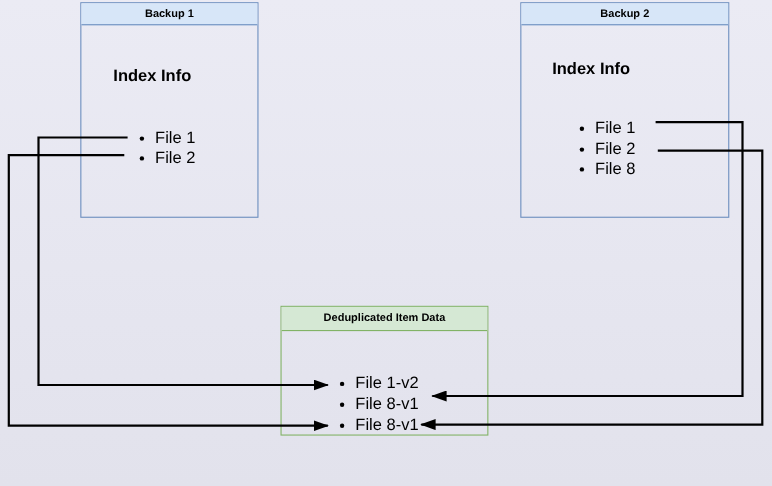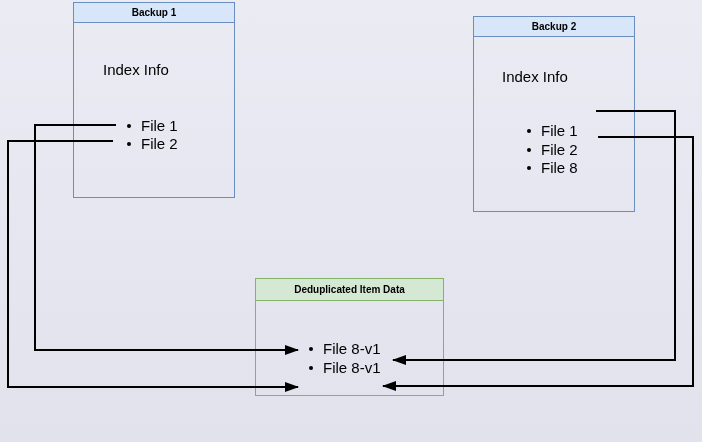--- a/index.html
+++ b/index.html
@@ -14,21 +14,21 @@
   }
   .box { position:absolute; background:transparent; }
   .box.blue  { border:1.5px solid #6c8ebf; }
   .box.green { border:1.5px solid #82b366; }
   .box-header {
     width:100%; text-align:center; font-weight:bold; font-size:10px;
     display:flex; align-items:center; justify-content:center;
   }
   .blue  .box-header { background:#d7e6f8; border-bottom:1.5px solid #6c8ebf; height:20px; }
   .green .box-header { background:#d5e8d4; border-bottom:1.5px solid #82b366; height:22px; }
-  .index-label { position:absolute; font-size:15px; }
+  .index-label { position:absolute; font-size:15px;font-weight:bold; }
   ul.file-list { position:absolute; list-style:none; }
   ul.file-list li { position:relative; font-size:15px; padding-left:15px; white-space:nowrap; }
   ul.file-list li::before {
     content:""; position:absolute; left:1px; top:50%; margin-top:-2px;
     width:4px; height:4px; border-radius:50%; background:#000;
   }
   .b1 ul.file-list li { line-height:18px; }
   .b2 ul.file-list li { line-height:18.5px; }
   .dd ul.file-list li { line-height:19px; }
   svg.connectors { position:absolute; left:0; top:0; pointer-events:none; }
@@ -41,33 +41,34 @@
 
   <div class="box blue b1" style="left:73px; top:2px; width:162px; height:196px;">
     <div class="box-header">Backup 1</div>
     <div class="index-label" style="left:29px; top:58px;">Index Info</div>
     <ul class="file-list" style="left:52px; top:114px;">
       <li>File 1</li>
       <li>File 2</li>
     </ul>
   </div>
 
-  <div class="box blue b2" style="left:473px; top:2px; width:162px; height:196px;margin-top:14px;">
+  <div class="box blue b2" style="left:473px; top:2px; width:190px; height:196px;">
     <div class="box-header">Backup 2</div>
     <div class="index-label" style="left:28px; top:51px;">Index Info</div>
     <ul class="file-list" style="left:52px; top:105px;">
       <li>File 1</li>
       <li>File 2</li>
       <li>File 8</li>
     </ul>
   </div>
 
   <div class="box green dd" style="left:255px; top:278px; width:189px; height:118px;">
     <div class="box-header">Deduplicated Item Data</div>
     <ul class="file-list" style="left:52px; top:60px;">
+      <li>File 1-v2</li>
       <li>File 8-v1</li>
       <li>File 8-v1</li>
     </ul>
   </div>
 
   <svg class="connectors" width="702" height="442" viewBox="0 0 702 442">
     <defs>
       <marker id="arrow" markerUnits="userSpaceOnUse" markerWidth="14" markerHeight="10" refX="13" refY="5" orient="auto">
         <path d="M0,0 L14,5 L0,10 Z" fill="#000"></path>
       </marker>

